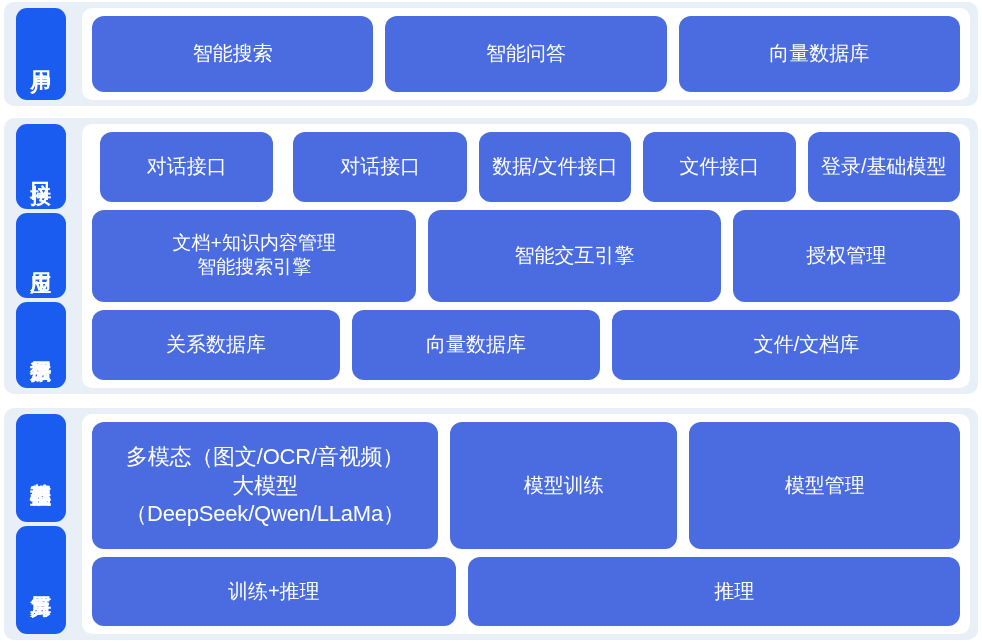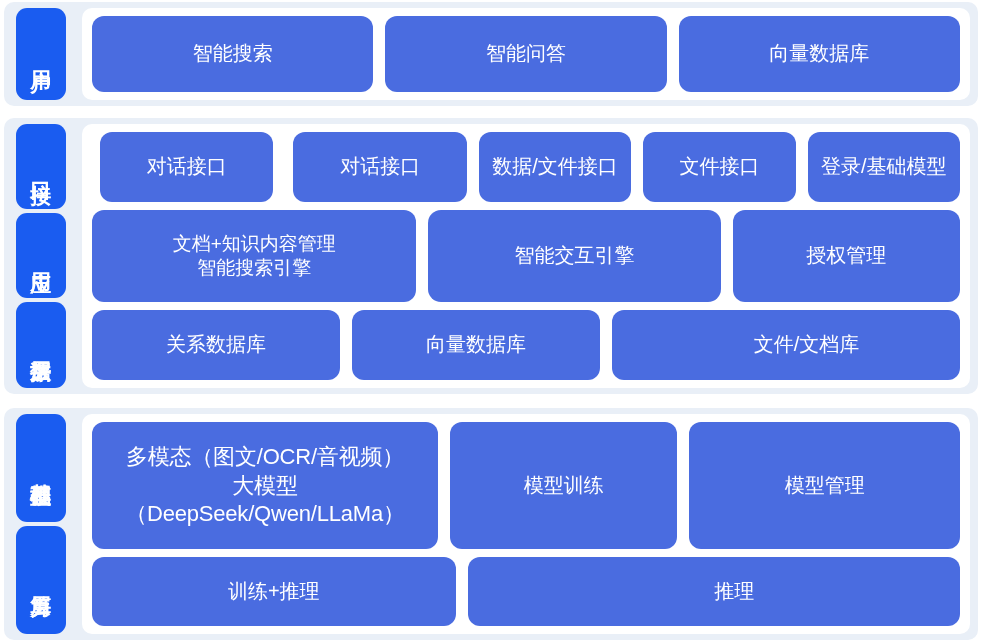--- a/index.html
+++ b/index.html
@@ -115,21 +115,21 @@
   }
   .box.two-line { font-size: 19px; }
   .box.mm { font-size: 22px; letter-spacing: -0.2px; }
 
   
   .g-1 { flex-grow: 1; }
   .g-115 { flex-grow: 1.15; margin-left: 8px; }
   .g-12 { flex-grow: 1.2; }
   .g-125 { flex-grow: 1.25; padding-left: 47px; }
   .g-13 { flex-grow: 1.3; border-radius: 13px; }
-  .g-145 { flex-grow: 1.45; }
+  .g-145 { flex-grow: 1.45; font-family: Liberation Mono, monospace; }
   .g-155 { flex-grow: 1.55; }
 </style>
 </head>
 <body>
 
 <div id="diagram">
 
   <div class="band band-user">
 
     <div class="label-col">

